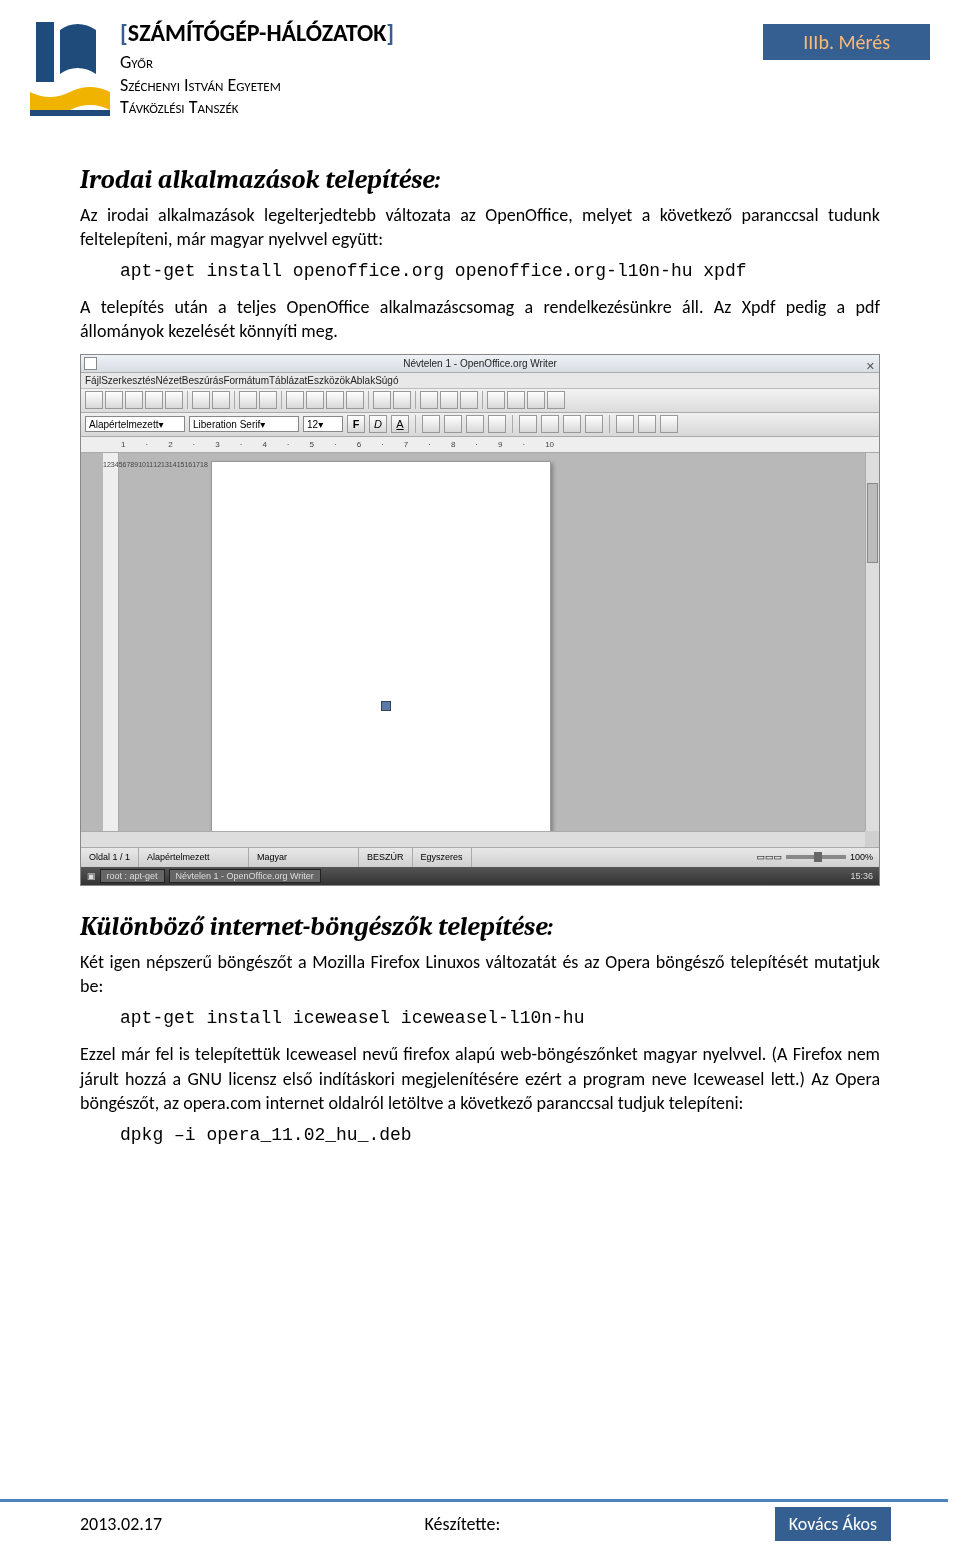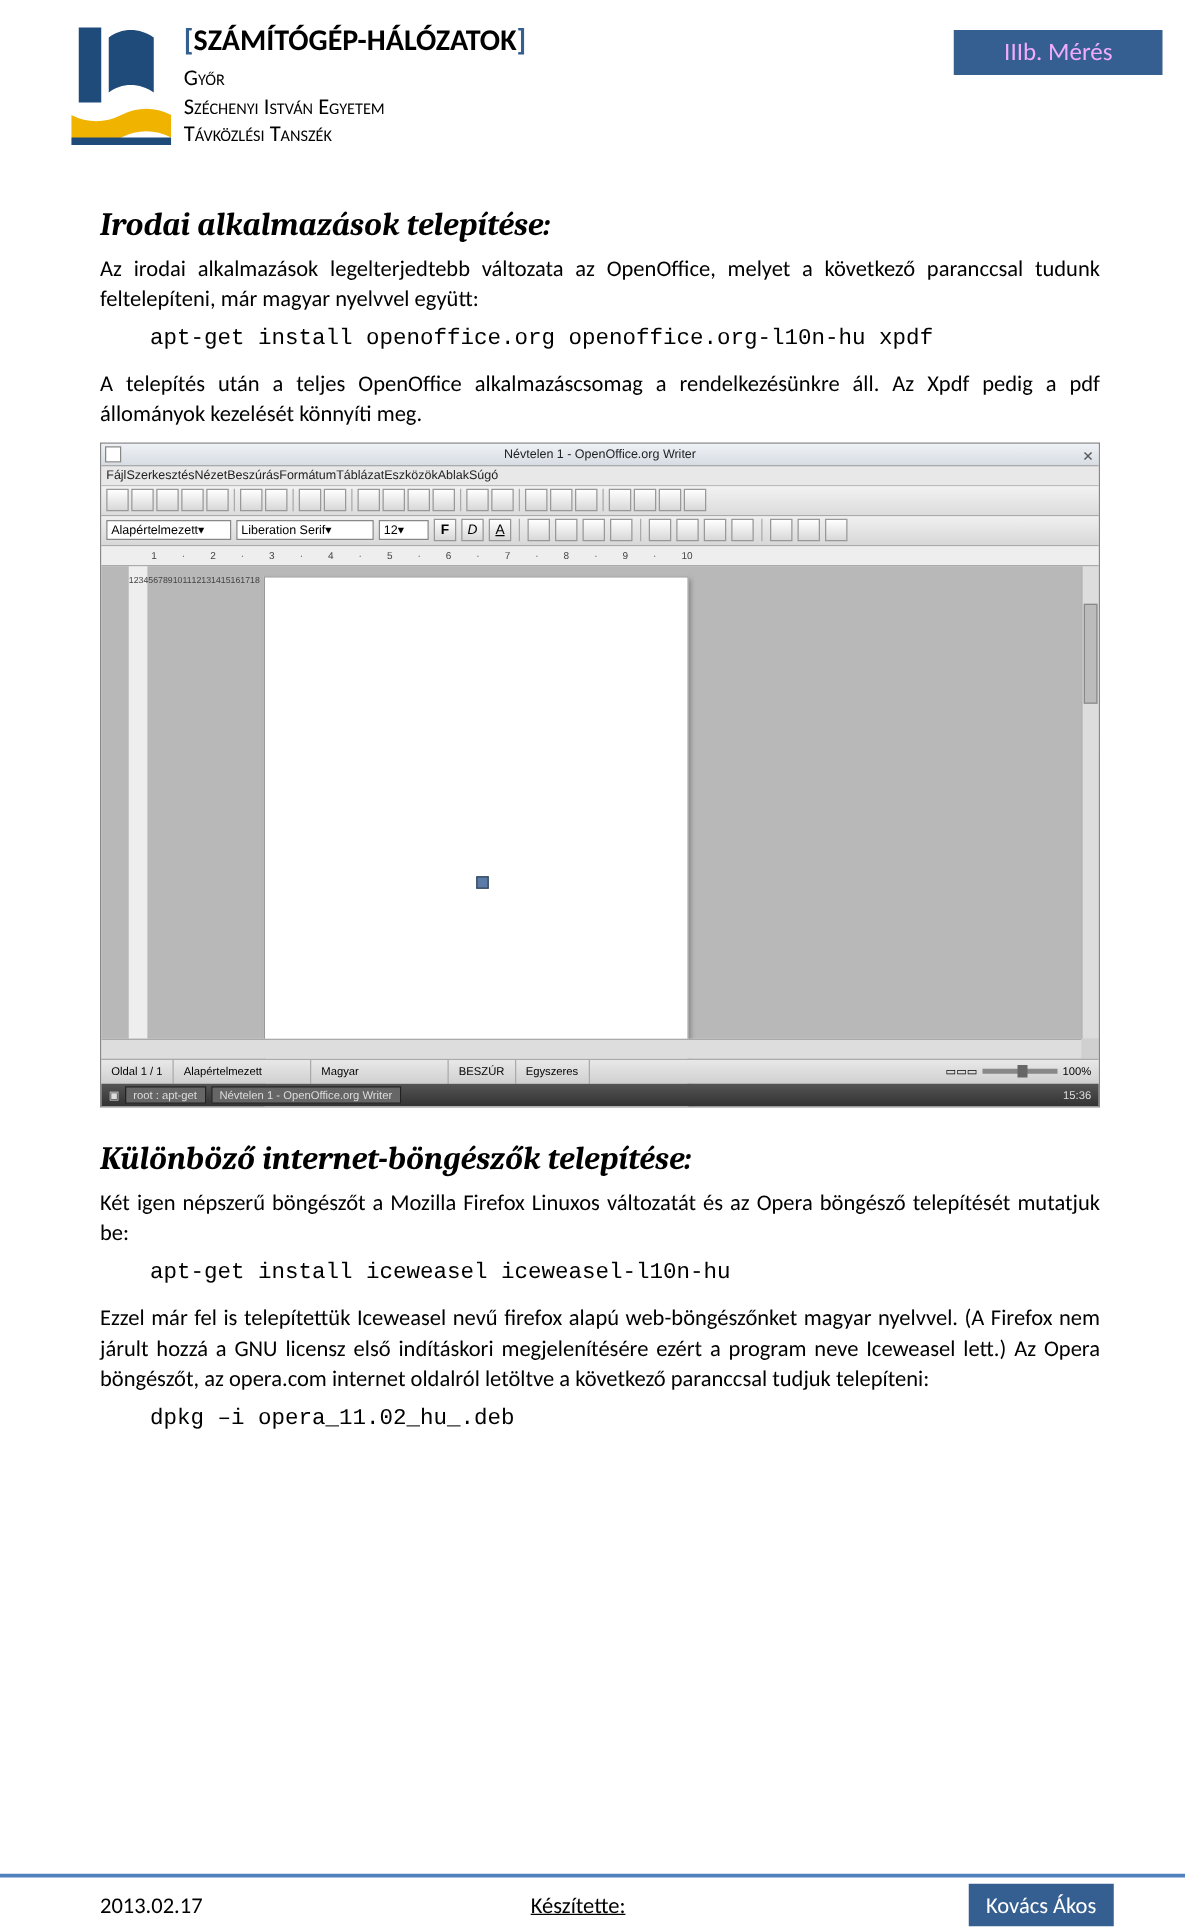--- a/index.html
+++ b/index.html
@@ -5,26 +5,26 @@
   * { box-sizing: border-box; margin: 0; padding: 0; }
   body {
     width: 960px;
     height: 1545px;
     background: #fff;
     font-family: Calibri, Arial, sans-serif;
     color: #000;
     position: relative;
     padding: 0;
   }
-  .header-row { display:flex; align-items:flex-start; padding: 18px 30px 0 30px; margin-left: 27px; }
+  .header-row { display:flex; align-items:flex-start; padding: 18px 30px 0 30px; }
   .logo { width: 80px; height: 100px; flex:0 0 auto; margin-right: 10px;}
   .header-text { flex:1; }
   .doc-title { font-size: 24px; font-weight: bold; color:#000; }
   .doc-title .bracket { color:#365f91; font-weight:bold; }
-  .badge { position:absolute; right:30px; top:24px; background:#365f91; color:#f0abfc; font-size:20px; padding:6px 40px; }
+  .badge { position:absolute; right:30px; top:24px; background:#365f91; color:#fdba74; font-size:20px; padding:6px 40px; }
   .uni-lines { font-size:18px; font-variant: small-caps; margin-top:4px; line-height:1.25;}
   .content { padding: 20px 80px 0 80px; }
   h2.section { font-size: 26px; font-style: italic; font-weight: bold; font-family: Cambria, Georgia, serif; margin-top: 26px; margin-bottom: 8px;}
   p.body { font-size: 18px; text-align: justify; line-height:1.35; margin-bottom:10px;}
   .code-block { font-family: "Courier New", monospace; font-size: 18px; margin: 10px 0 14px 40px; white-space: pre; }
 
   
   .screenshot { width: 800px; height: 628px; margin: 8px auto 0; border: 1px solid #888; background: linear-gradient(#d8d8d8,#cfcfcf); position:relative; font-family: Tahoma, Arial, sans-serif; }
   .ss-titlebar { height:18px; background:linear-gradient(#eef2f6,#d8dde4); font-size:10px; text-align:center; line-height:18px; color:#222; border-bottom:1px solid #aaa; position:relative;}
   .ss-titlebar .win-icon{position:absolute; left:3px; top:2px; width:13px;height:13px; background:#fff; border:1px solid #888;}
@@ -55,21 +55,21 @@
   .taskbar .tb-clock{margin-left:auto;}
   .screenshot{overflow:hidden;height:532px;}
   .taskbar{bottom:0;}
   .ss-canvas{bottom:54px;}
   .scrollbar-v{bottom:54px;}
   .scrollbar-h{bottom:38px;}
   .ss-status{bottom:18px;}
 
   .bottom-bar { position:absolute; left:0; right:12px; bottom:0; height:46px; border-top: 3px solid #4f81bd; display:flex; align-items:center; padding:0 57px 0 80px; font-size:18px;}
   .bottom-bar .author-badge{ margin-left:auto; background:#365f91; color:#fff; padding:6px 14px; }
-  .bottom-bar .kesz{margin-left:auto; margin-right:12px;text-decoration:underline;}
+  .bottom-bar .kesz{margin-left:auto; margin-right:12px;}
 </style>
 </head>
 <body>
 
 <div class="header-row">
   <svg class="logo" viewBox="0 0 80 100">
     <rect x="0" y="0" width="80" height="100" fill="#fff"></rect>
     <rect x="6" y="4" width="18" height="60" fill="#1e4b7a"></rect>
     <path d="M 30 12 C 40 4, 55 4, 66 12 L 66 56 C 55 48, 40 48, 30 56 Z" fill="#1e4b7a"></path>
     <path d="M 0 74 Q 20 84 40 74 T 80 74 L 80 92 Q 60 82 40 92 T 0 92 Z" fill="#f0b400"></path>

